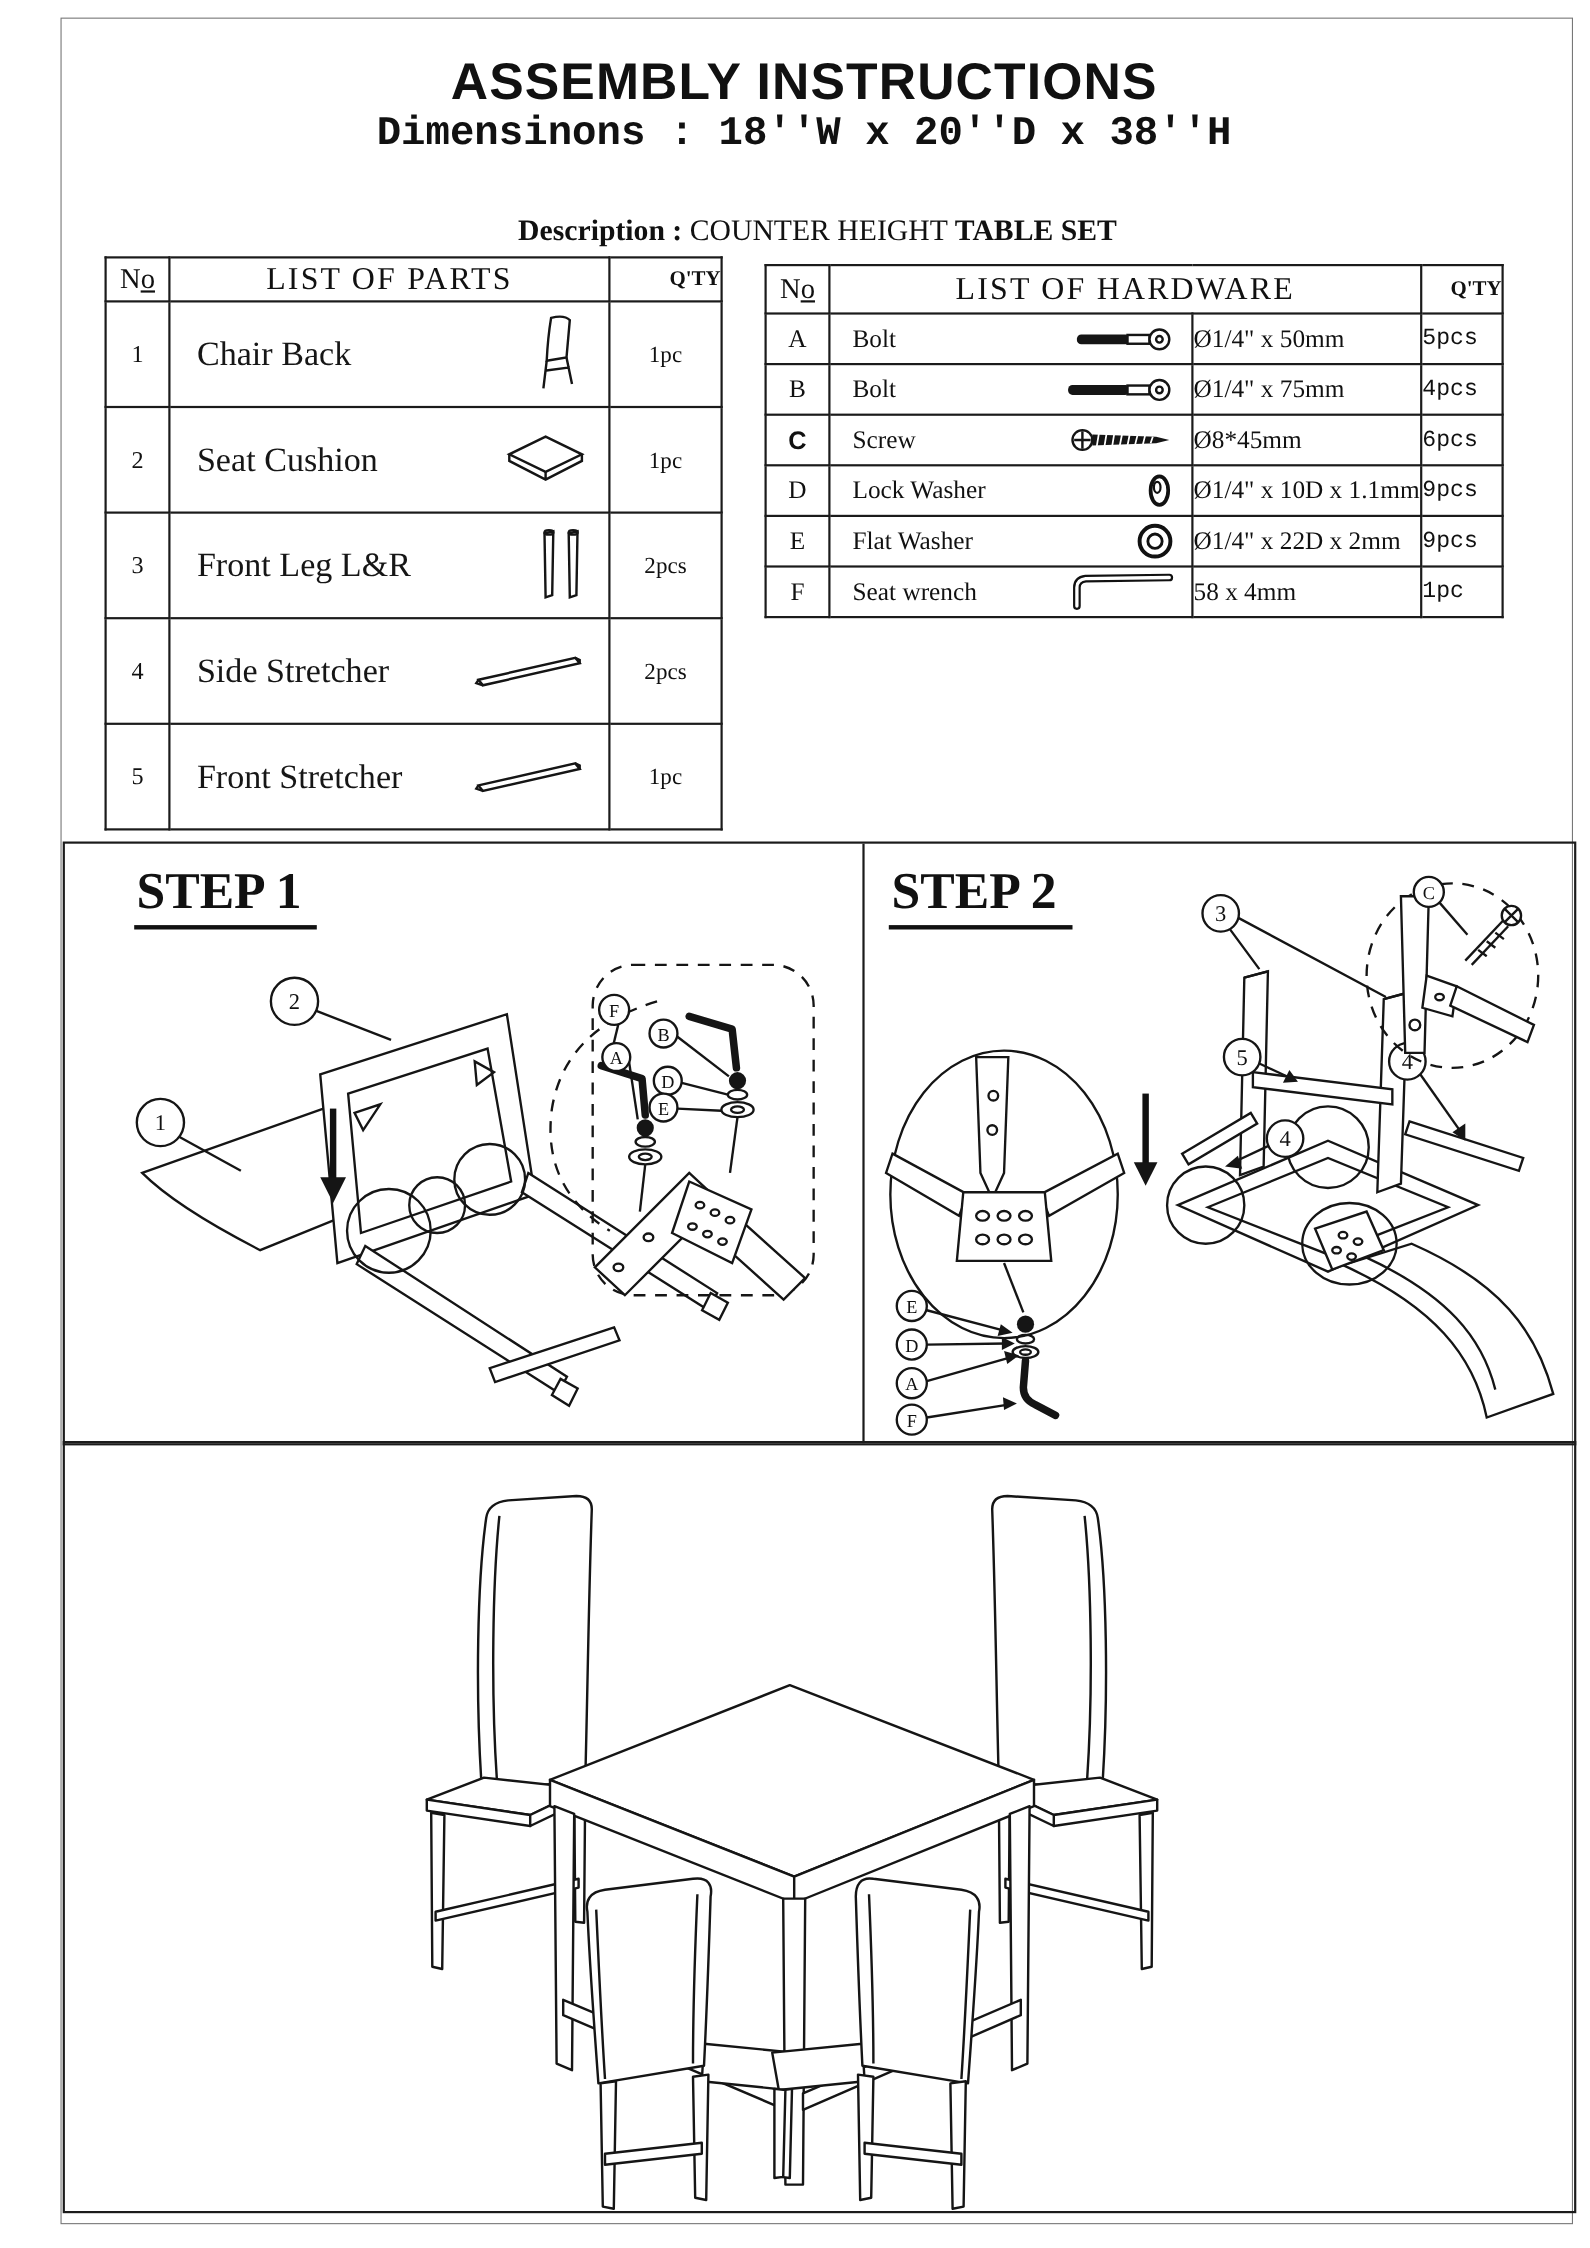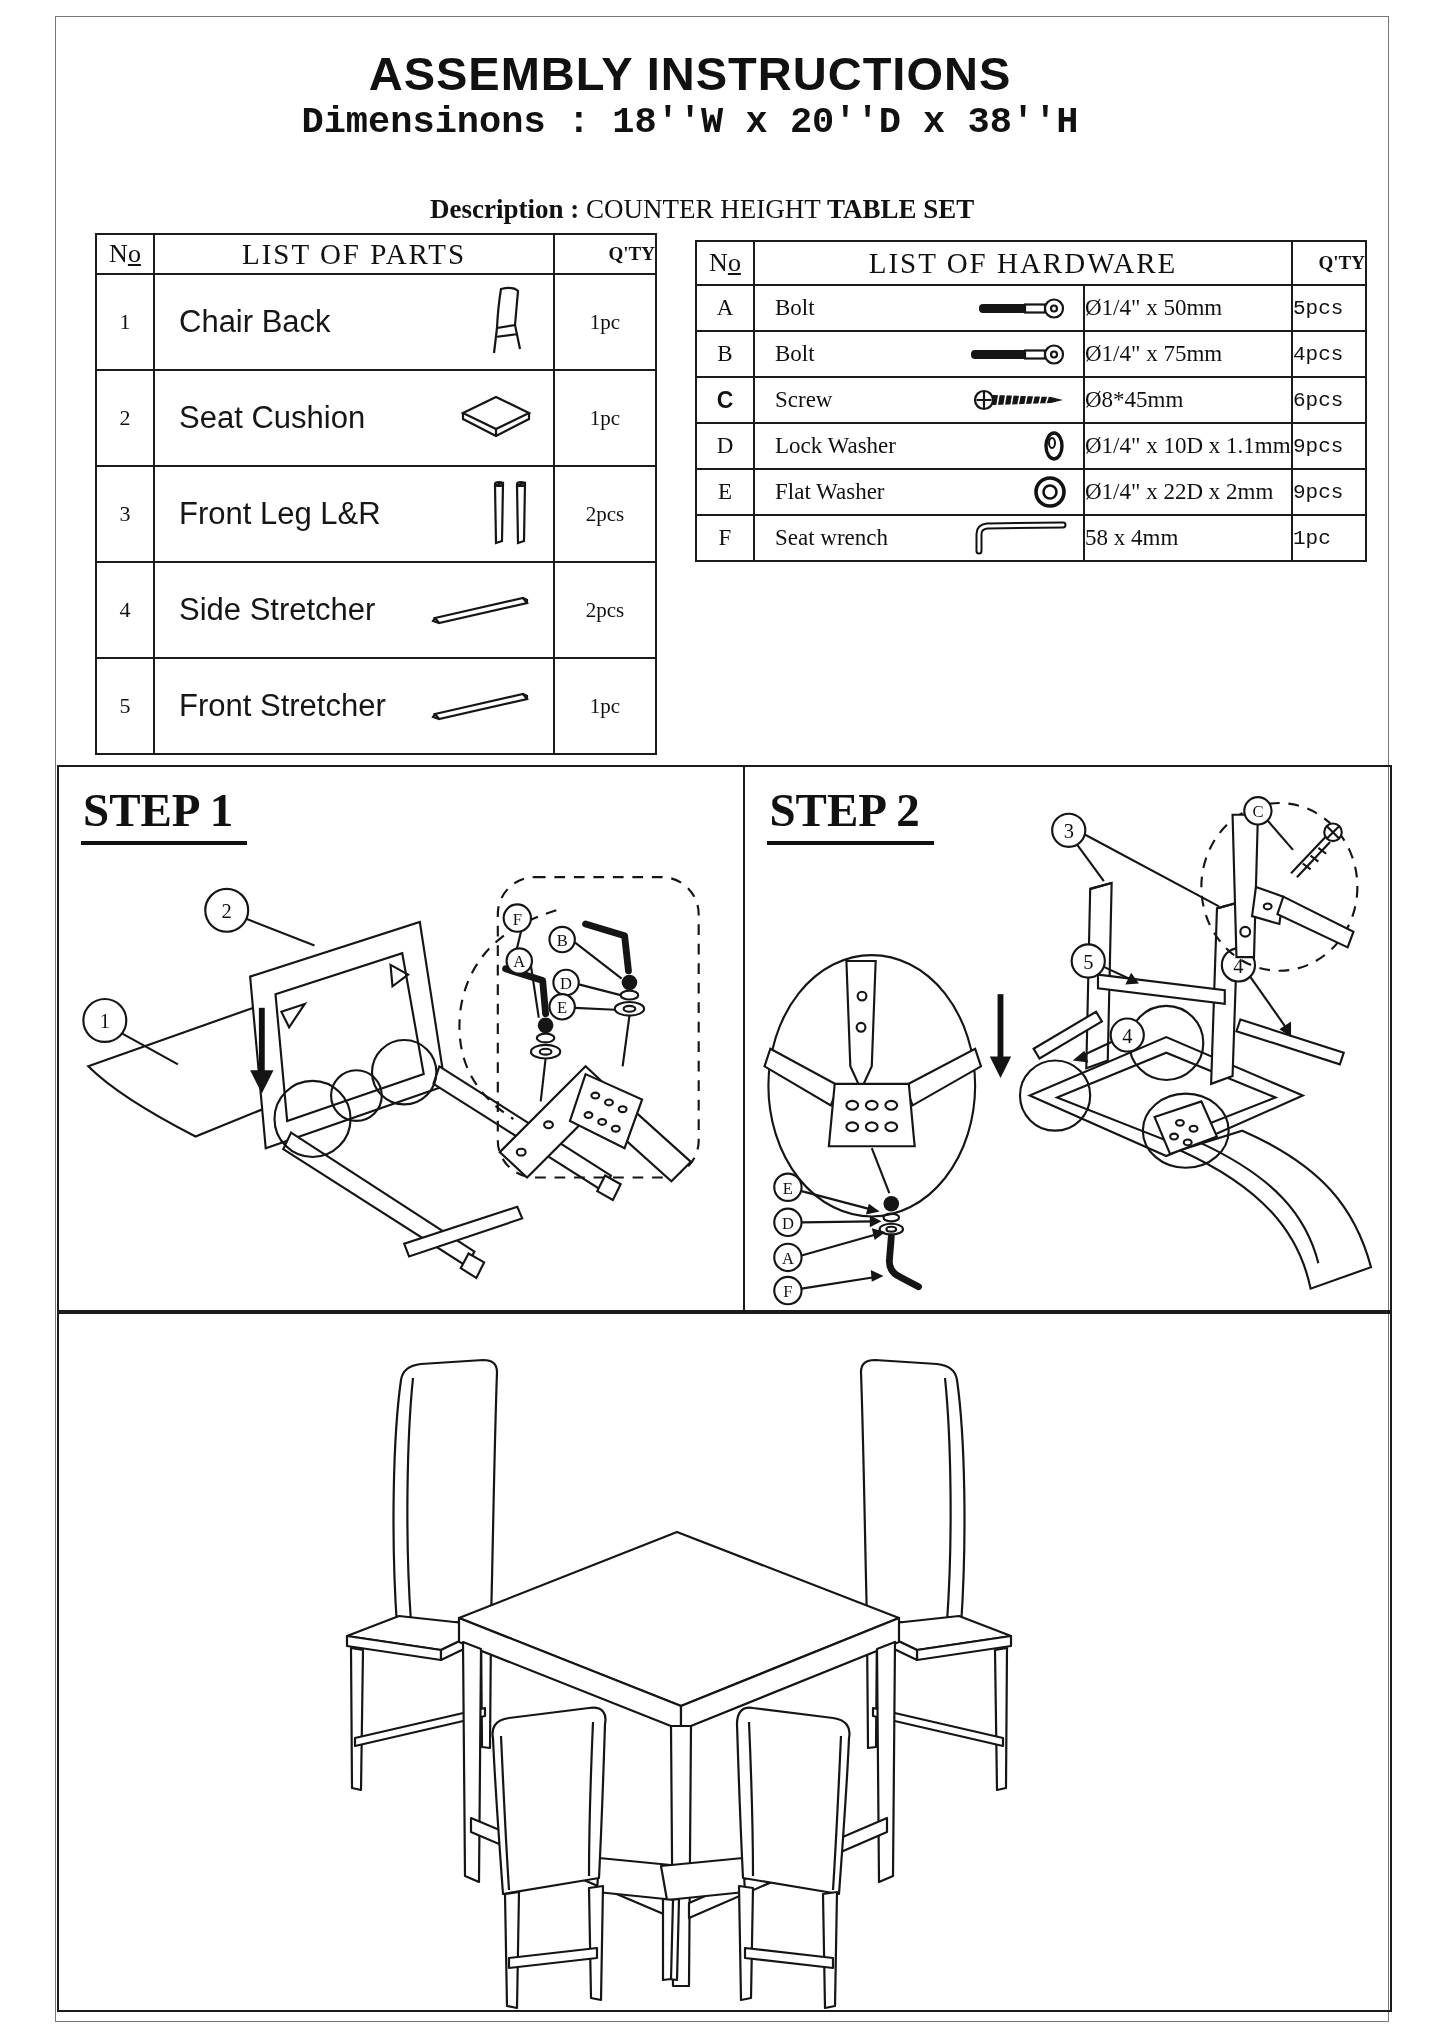--- a/index.html
+++ b/index.html
@@ -1,37 +1,37 @@
 <!DOCTYPE html>
 <html><head>
 <meta charset="utf-8">
 <style>
   html,body{margin:0;padding:0;background:#fff;}
   body{width:1445px;height:2044px;position:relative;font-family:"Liberation Serif",serif;color:#111;overflow:hidden;}
-  .abs{position:absolute;}
+  .abs{position:absolute;padding-left:41px;}
   .page-border{left:55px;top:16px;width:1332px;height:2004px;border:1px solid #777;}
   
   .hdr{left:55px;top:0;width:1270px;text-align:center;}
   .title{top:46px;font-family:"Liberation Sans",sans-serif;font-weight:700;font-size:47px;letter-spacing:1px;}
   .dims{top:101px;font-weight:700;font-size:37px;font-family:Liberation Mono, monospace;}
   .descr{left:430px;top:194px;font-size:27px;font-weight:700;}
   .descr .mid{font-weight:400;}
   
   table.sheet{border-collapse:collapse;table-layout:fixed;background:#fff;}
   .sheet td,.sheet th{border:2px solid #1b1b1b;padding:0;vertical-align:middle;}
   .cell-c{text-align:center;}
   .no-hdr{font-size:26px;font-weight:400;}
   .no-hdr .u{text-decoration:underline;}
   .list-hdr{font-size:29px;font-weight:400;letter-spacing:2px;text-align:center;}
   .qty-hdr{font-size:19px;font-weight:700;text-align:right;}
   .parts-tbl{left:95px;top:233px;}
   .parts-tbl .no-cell{font-size:22px;text-align:center;}
   .parts-tbl .qty-cell{font-size:21px;text-align:center;}
   .pname-cell{display:flex;align-items:center;justify-content:space-between;padding:0 20px 0 24px;height:100%;}
-  .pname{font-family:Liberation Sans, sans-serif;font-size:31px;color:#161616;}
+  .pname{font-family:Liberation Serif, serif;font-size:31px;color:#161616;}
   .hw-tbl{left:695px;top:240px;}
   .hw-tbl .no-cell{font-size:23px;text-align:center;}
   .hw-tbl .qty-cell{font-size:21px;text-align:left;font-family:Liberation Mono, monospace;}
   .hw-item{display:flex;align-items:center;justify-content:space-between;padding:0 14px 0 20px;height:100%;}
   .hw-name{font-size:23px;}
   .hw-size{font-size:23px;padding-left:14px;}
   .no-bold{font-family:"Liberation Sans",sans-serif;font-weight:700;}
   
   .steps{left:57px;top:765px;width:1331px;height:545px;border:2px solid #1b1b1b;display:flex;}
   .step-panel{position:relative;height:100%;}

